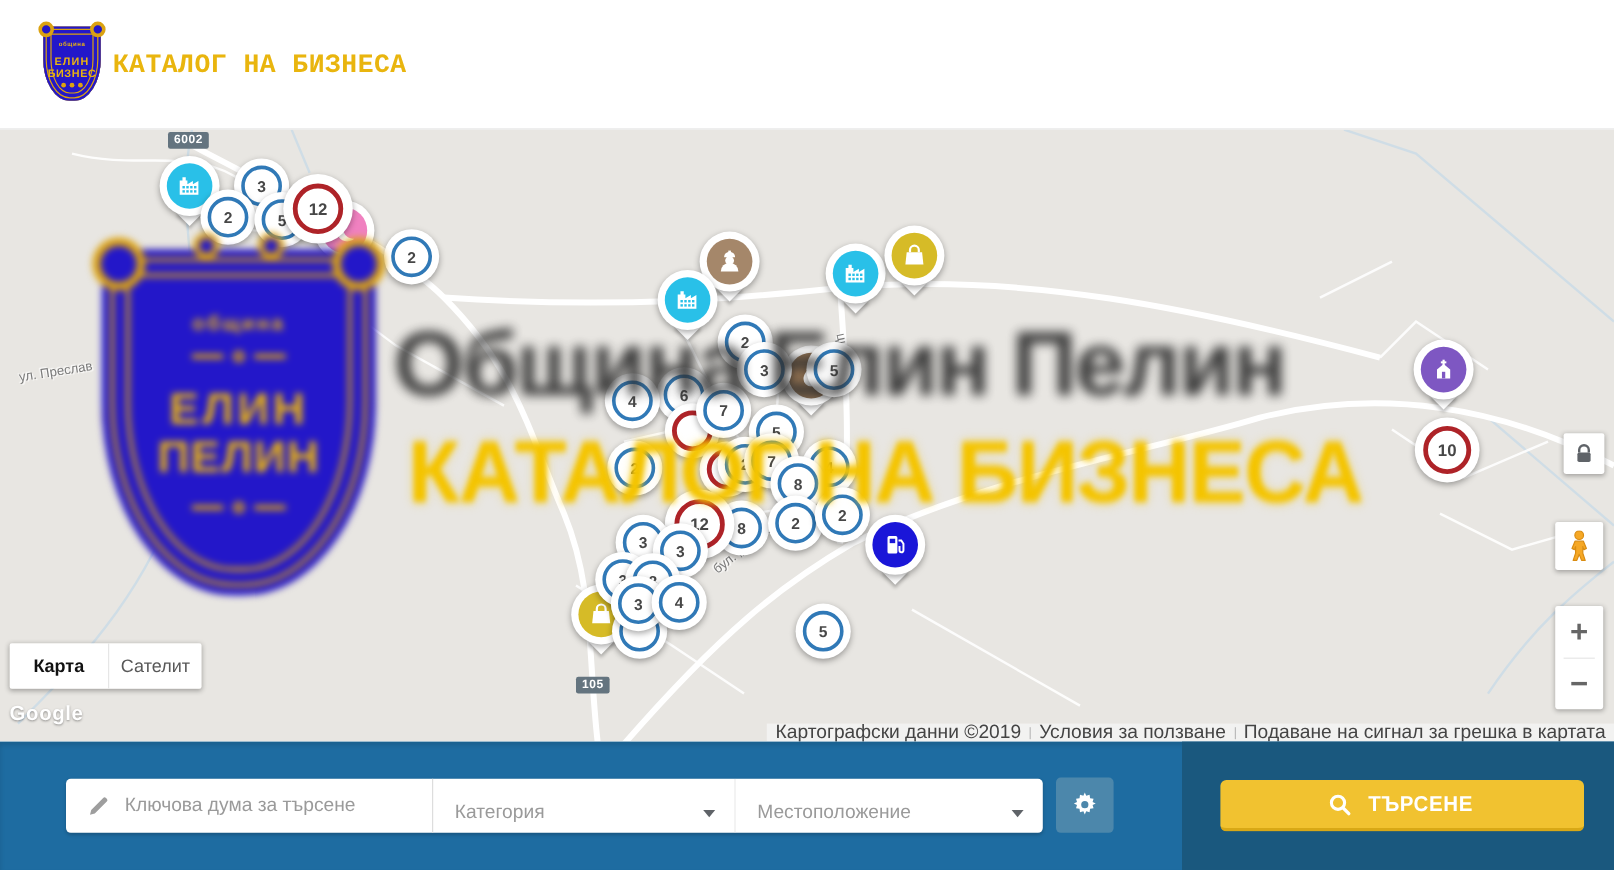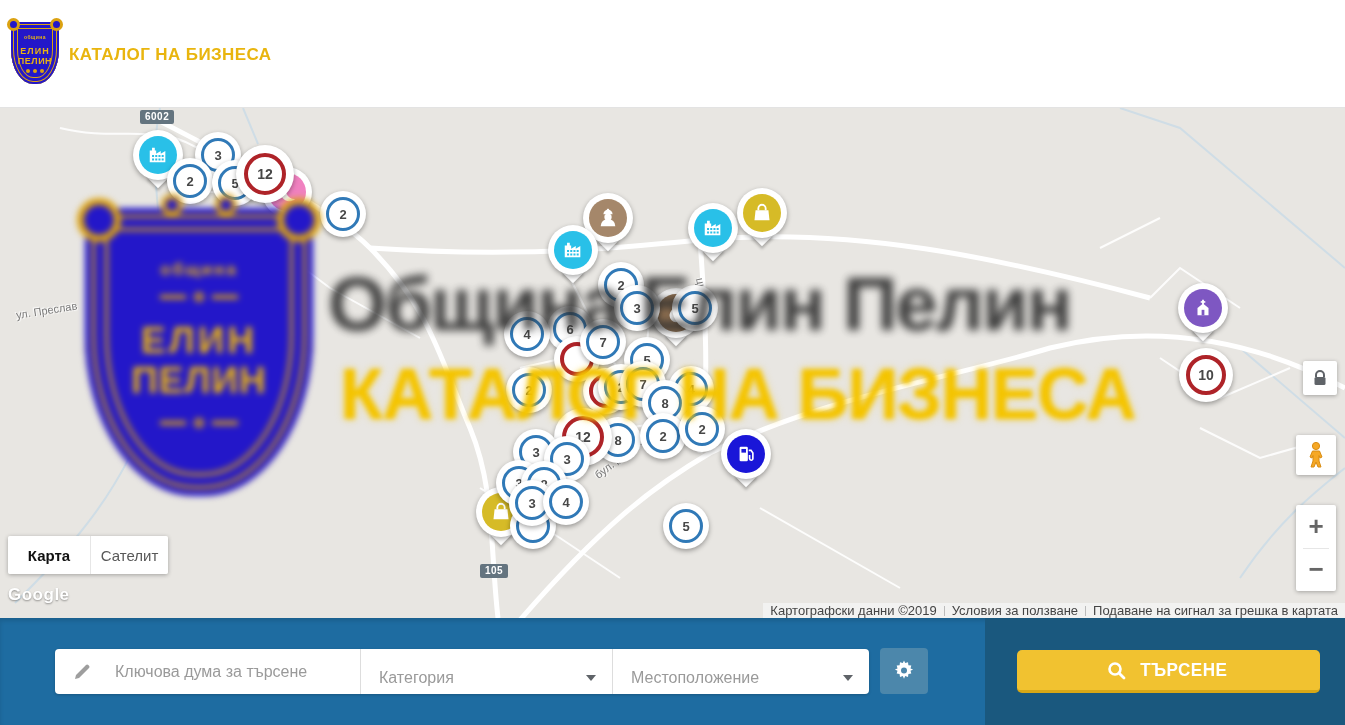--- a/index.html
+++ b/index.html
@@ -1,34 +1,34 @@
 <!DOCTYPE html>
 <html><head>
 <meta charset="utf-8">
 <style>
   * { margin:0; padding:0; box-sizing:border-box; }
   body { font-family:"Liberation Sans", sans-serif; background:#fff; }
   #page { position:relative; width:1345px; height:725px; overflow:hidden; background:#fff; }
 
   
   #header { position:absolute; left:0; top:0; width:1345px; height:108px; background:#fff; border-bottom:1px solid #e3e3e3; z-index:30; }
-  #brand { position:absolute; left:11px; top:22px; display:flex; align-items:center; }
+  #brand { position:absolute; left:36px; top:22px; display:flex; align-items:center; }
   .mini-shield { position:relative; width:48px; height:62px; background:#2317c9; border-radius:7px 7px 46% 46% / 7px 7px 56% 56%;
     box-shadow: inset 0 0 0 2px #2317c9, inset 0 0 0 3px #dba211, inset 0 0 0 6px #2317c9, inset 0 0 0 7px #dba211; }
   .mini-shield .curl { position:absolute; width:13px; height:13px; border:3px solid #dba211; border-radius:50%; background:#2317c9; top:-4px; }
   .mini-shield .curl.l { left:-4px; } .mini-shield .curl.r { right:-4px; }
   .mini-shield .txt { position:absolute; width:100%; text-align:center; color:#e8b312; font-weight:bold; }
   .mini-shield .t0 { top:12px; font-size:5px; letter-spacing:.5px; }
   .mini-shield .t1 { top:24px; font-size:9px; letter-spacing:1px; }
   .mini-shield .t2 { top:34px; font-size:9px; letter-spacing:.5px; }
   .mini-shield .dots { position:absolute; top:47px; width:100%; display:flex; justify-content:center; gap:3px; }
   .mini-shield .dots i { width:4px; height:4px; border-radius:50%; background:#dba211; }
   #brand-text { margin-left:10px; }
   #brand-title { font-size:21px; font-weight:bold; color:#454545; letter-spacing:.2px; }
-  #brand-sub { font-size:17px; font-weight:bold; color:#e9b50e; letter-spacing:.4px; margin-top:3px; }
+  #brand-sub { font-size:22px; font-weight:bold; color:#e9b50e; letter-spacing:.4px; margin-top:3px;font-family:Liberation Mono, monospace; }
   #nav { position:absolute; right:25px; top:0; height:108px; display:flex; align-items:center; gap:34px; }
   .nav-item { font-size:15px; font-weight:bold; color:#272b33; letter-spacing:-.2px; cursor:pointer; white-space:nowrap; transform:scaleX(.93); }
 
   
   #map { position:absolute; left:0; top:108px; width:1345px; height:510px; background:#e8e6e2; overflow:hidden; }
   #roads { position:absolute; left:0; top:0; z-index:1; }
   .street { position:absolute; font-size:11px; color:#7b7b7b; white-space:nowrap; z-index:2;
     text-shadow:1px 1px 1px #fff, -1px -1px 1px #fff; transform-origin:left center; }
   .badge { position:absolute; background:#64747f; color:#fff; font-size:10px; font-weight:bold; padding:1px 5px 2px;
     border-radius:2px; z-index:2; letter-spacing:.5px; }
@@ -78,38 +78,38 @@
   
   #maptype { position:absolute; left:8px; top:428px; height:38px; display:flex; z-index:5;
     box-shadow:0 1px 4px rgba(0,0,0,.3); border-radius:2px; overflow:hidden; }
   .maptype-btn { background:#fff; display:flex; align-items:center; justify-content:center; font-size:15px; cursor:pointer; }
   #maptype-map { width:82px; font-weight:bold; color:#111; }
   #maptype-sat { width:78px; color:#585858; border-left:1px solid #e6e6e6; }
   #google-logo { position:absolute; left:8px; top:477px; z-index:5; color:#fff; font-size:17px; font-weight:bold;
     letter-spacing:.5px; text-shadow:0 1px 2px rgba(0,0,0,.4); cursor:pointer; }
   #attribution { position:absolute; right:0; bottom:0; z-index:6; display:flex; gap:0; align-items:center;
     background:rgba(245,245,245,.75); height:15px; }
-  #attribution span { font-size:13px; color:#444; padding:0 7px; white-space:nowrap; }
+  #attribution span { font-size:16px; color:#444; padding:0 7px; white-space:nowrap; }
   #attribution .sep { width:1px; height:10px; background:#bbb; padding:0; }
   .ctl-box { position:absolute; background:#fff; border-radius:2px; box-shadow:0 1px 4px rgba(0,0,0,.3); z-index:5;
     display:flex; align-items:center; justify-content:center; cursor:pointer; }
   #lock-btn { left:1303px; top:253px; width:34px; height:34px; }
   #pegman-btn { left:1296px; top:327px; width:40px; height:40px; }
   #zoom-ctl { position:absolute; left:1296px; top:397px; width:40px; height:86px; background:#fff; border-radius:2px;
     box-shadow:0 1px 4px rgba(0,0,0,.3); z-index:5; display:flex; flex-direction:column; }
   .zoom-btn { flex:1; display:flex; align-items:center; justify-content:center; font-size:26px; color:#666; cursor:pointer; font-weight:bold; }
   #zoom-divider { height:1px; background:#e6e6e6; margin:0 7px; }
 
   
   #searchbar { position:absolute; left:0; top:618px; width:1345px; height:107px; background:#1e6ca1; z-index:30;
     box-shadow:inset 0 3px 4px rgba(0,0,0,.12); }
   #searchbar-dark { position:absolute; left:985px; top:0; width:360px; height:107px; background:#1a587e; }
   #field-group { position:absolute; left:55px; top:31px; height:45px; display:flex; background:#fff; border-radius:4px;
     box-shadow:0 1px 3px rgba(0,0,0,.2); }
-  #keyword-wrap { width:305px; display:flex; align-items:center; padding-left:18px; gap:24px; }
+  #keyword-wrap { width:305px; display:flex; align-items:center; padding-left:18px; gap:13px; }
   #keyword-input { border:none; outline:none; flex:1; font-size:16px; color:#444; font-family:"Liberation Sans",sans-serif; min-width:0; }
   #keyword-input::placeholder { color:#9a9a9a; }
   .select-field { display:flex; align-items:center; justify-content:space-between; border-left:1px solid #ddd;
     padding:12px 16px 0 18px; cursor:pointer; }
   #category-field { width:252px; border-radius:0; }
   #location-field { width:257px; border-radius:0 4px 4px 0; }
   .select-label { font-size:16px; color:#9a9a9a; }
   .caret { width:0; height:0; border-left:5px solid transparent; border-right:5px solid transparent; border-top:6px solid #5f6368; }
   #gear-btn { position:absolute; left:880px; top:30px; width:48px; height:46px; background:#4c87ab; border-radius:4px;
     display:flex; align-items:center; justify-content:center; cursor:pointer; }
@@ -123,21 +123,21 @@
 
 <div id="page">
 
   <div id="header">
     <div id="brand">
       <div class="mini-shield">
         <div class="curl l"></div>
         <div class="curl r"></div>
         <div class="txt t0">община</div>
         <div class="txt t1">ЕЛИН</div>
-        <div class="txt t2">ПЕЛИН</div>
+        <div class="txt t2">БИЗНЕС</div>
         <div class="dots">
             <i></i>
             <i></i>
             <i></i>
           </div>
       </div>
       <div id="brand-text">
         <div id="brand-sub">КАТАЛОГ НА БИЗНЕСА</div>
       </div>
     </div>

